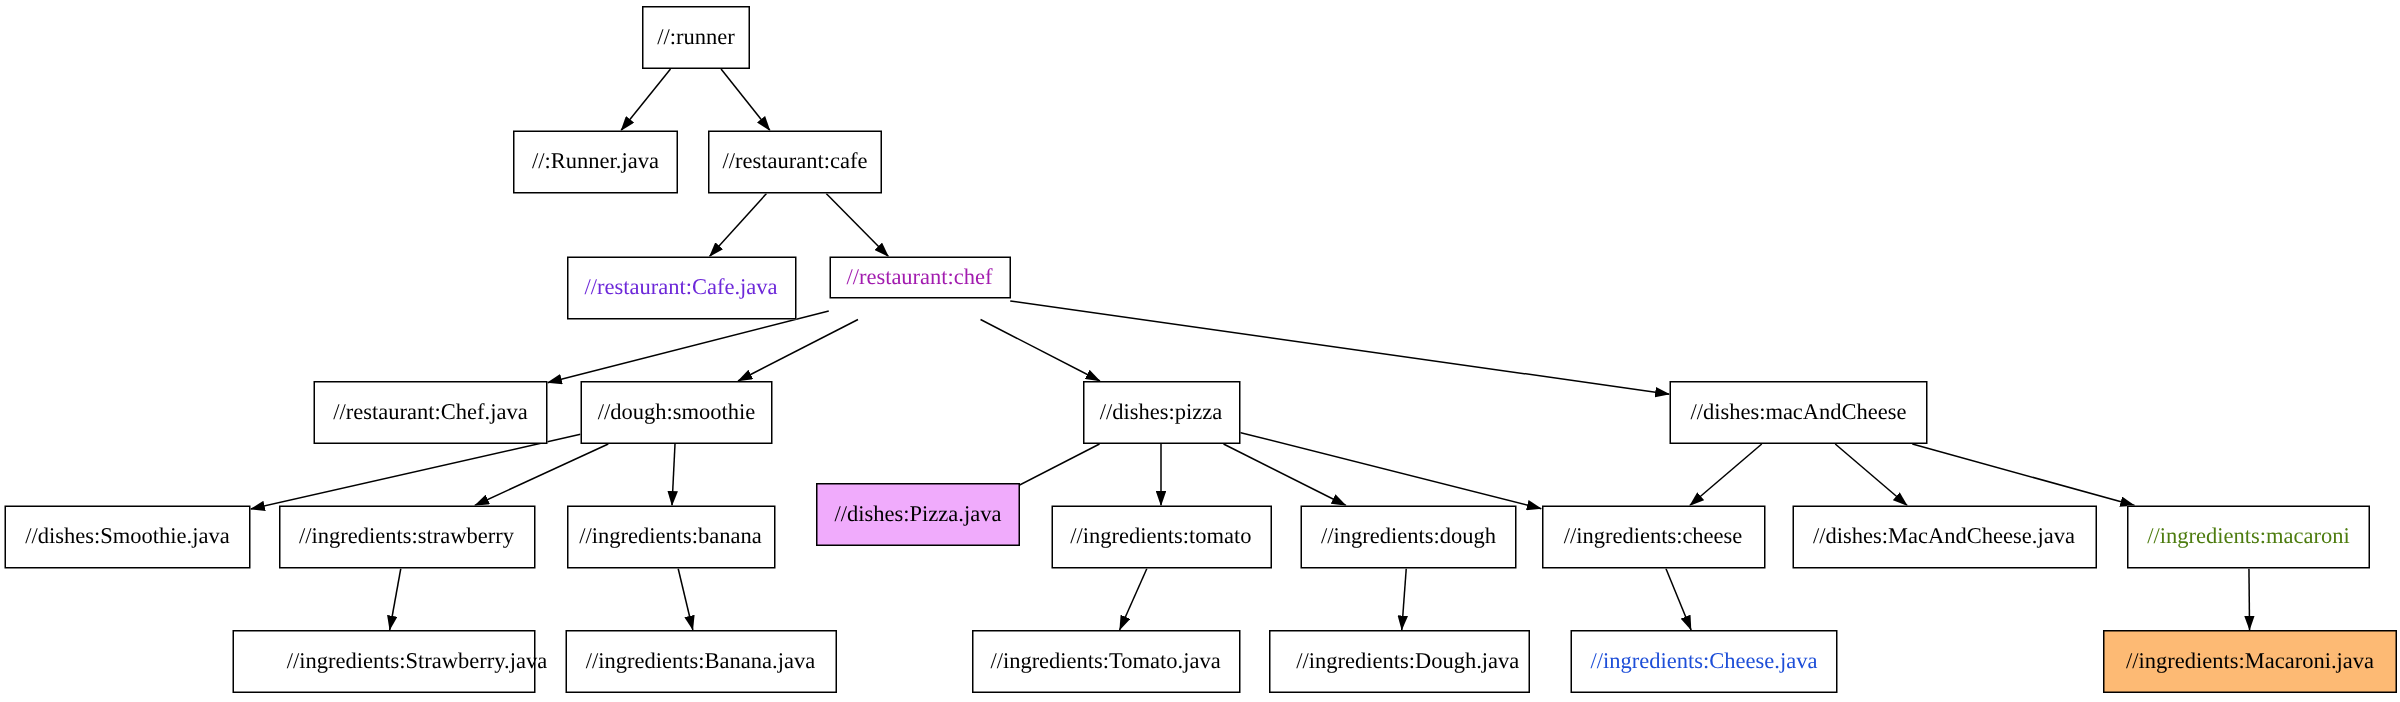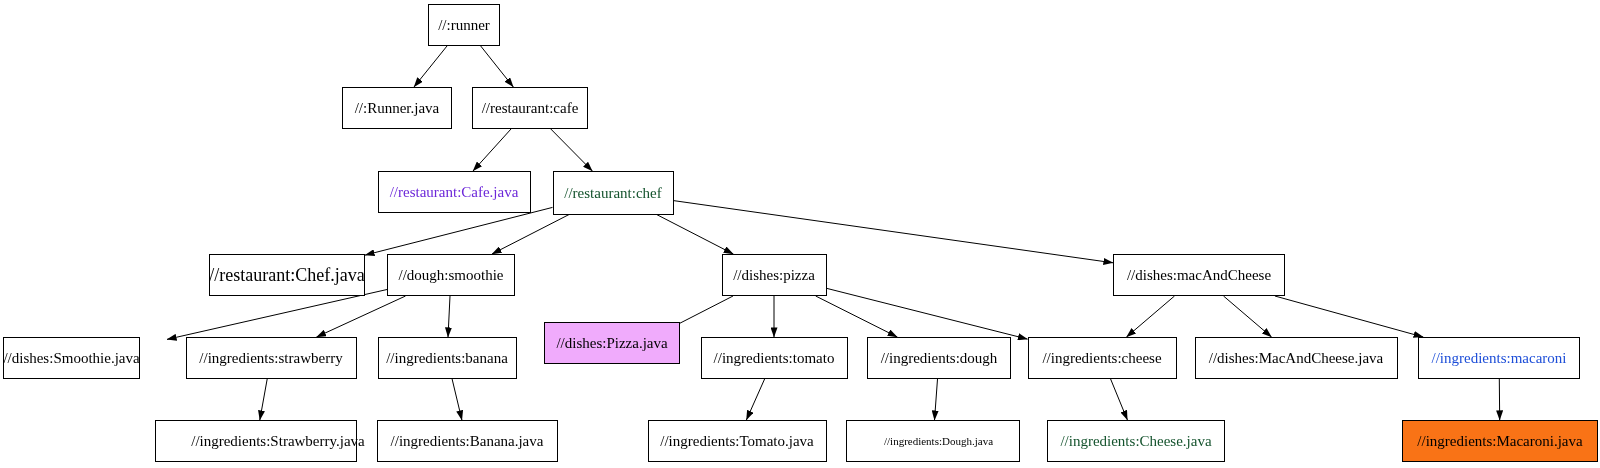--- a/index.html
+++ b/index.html
@@ -51,34 +51,34 @@
         <line x1="937.5" y1="379.0" x2="934.5" y2="420.0" stroke="#000000" stroke-width="1" marker-end="url(#arrowhead)"></line>
         <line x1="1110.6" y1="379.0" x2="1127.4" y2="420.0" stroke="#000000" stroke-width="1" marker-end="url(#arrowhead)"></line>
         <line x1="1499.3" y1="379.0" x2="1499.7" y2="420.0" stroke="#000000" stroke-width="1" marker-end="url(#arrowhead)"></line>
       </g>
   </svg>
   <div id="nodes-layer">
       <div class="gnode" style="left: 428px; top: 4px; width: 72px; height: 42px; font-size: 15px; background: rgb(255, 255, 255); border-color: rgb(0, 0, 0); color: rgb(0, 0, 0);">//:runner</div>
       <div class="gnode" style="left: 342px; top: 87px; width: 110px; height: 42px; font-size: 15px; background: rgb(255, 255, 255); border-color: rgb(0, 0, 0); color: rgb(0, 0, 0);">//:Runner.java</div>
       <div class="gnode" style="left: 472px; top: 87px; width: 116px; height: 42px; font-size: 15px; background: rgb(255, 255, 255); border-color: rgb(0, 0, 0); color: rgb(0, 0, 0);">//restaurant:cafe</div>
       <div class="gnode" style="left: 377.5px; top: 171px; width: 153px; height: 42px; font-size: 15px; background: rgb(255, 255, 255); border-color: rgb(0, 0, 0); color: #6d28d9;">//restaurant:Cafe.java</div>
-      <div class="gnode" style="left: 552.5px; top: 171px; width: 121px; height: 44px; font-size: 15px; background: rgb(255, 255, 255); border-color: rgb(0, 0, 0); color: #14532d;">//restaurant:chef</div>
-      <div class="gnode" style="left: 209px; top: 254px; width: 156px; height: 42px; font-size: 18px; background: rgb(255, 255, 255); border-color: rgb(0, 0, 0); color: rgb(0, 0, 0);">//restaurant:Chef.java</div>
+      <div class="gnode" style="left: 552.5px; top: 171px; width: 121px; height: 28px; font-size: 15px; background: rgb(255, 255, 255); border-color: rgb(0, 0, 0); color: #a21caf;">//restaurant:chef</div>
+      <div class="gnode" style="left: 209px; top: 254px; width: 156px; height: 42px; font-size: 15px; background: rgb(255, 255, 255); border-color: rgb(0, 0, 0); color: rgb(0, 0, 0);">//restaurant:Chef.java</div>
       <div class="gnode" style="left: 387px; top: 254px; width: 128px; height: 42px; font-size: 15px; background: rgb(255, 255, 255); border-color: rgb(0, 0, 0); color: rgb(0, 0, 0);">//dough:smoothie</div>
       <div class="gnode" style="left: 721.5px; top: 254px; width: 105px; height: 42px; font-size: 15px; background: rgb(255, 255, 255); border-color: rgb(0, 0, 0); color: rgb(0, 0, 0);">//dishes:pizza</div>
       <div class="gnode" style="left: 1113px; top: 254px; width: 172px; height: 42px; font-size: 15px; background: rgb(255, 255, 255); border-color: rgb(0, 0, 0); color: rgb(0, 0, 0);">//dishes:macAndCheese</div>
-      <div class="gnode" style="left: 3px; top: 337px; width: 137px; height: 42px; font-size: 15px; background: rgb(255, 255, 255); border-color: rgb(0, 0, 0); color: rgb(0, 0, 0);">//dishes:Smoothie.java</div>
+      <div class="gnode" style="left: 3px; top: 337px; width: 164px; height: 42px; font-size: 15px; background: rgb(255, 255, 255); border-color: rgb(0, 0, 0); color: rgb(0, 0, 0);">//dishes:Smoothie.java</div>
       <div class="gnode" style="left: 185.5px; top: 337px; width: 171px; height: 42px; font-size: 15px; background: rgb(255, 255, 255); border-color: rgb(0, 0, 0); color: rgb(0, 0, 0);">//ingredients:strawberry</div>
       <div class="gnode" style="left: 377.5px; top: 337px; width: 139px; height: 42px; font-size: 15px; background: rgb(255, 255, 255); border-color: rgb(0, 0, 0); color: rgb(0, 0, 0);">//ingredients:banana</div>
       <div class="gnode" style="left: 544px; top: 322px; width: 136px; height: 42px; font-size: 15px; background: #f0abfc; border-color: rgb(0, 0, 0); color: rgb(0, 0, 0);">//dishes:Pizza.java</div>
       <div class="gnode" style="left: 700.5px; top: 337px; width: 147px; height: 42px; font-size: 15px; background: rgb(255, 255, 255); border-color: rgb(0, 0, 0); color: rgb(0, 0, 0);">//ingredients:tomato</div>
       <div class="gnode" style="left: 867px; top: 337px; width: 144px; height: 42px; font-size: 15px; background: rgb(255, 255, 255); border-color: rgb(0, 0, 0); color: rgb(0, 0, 0);">//ingredients:dough</div>
       <div class="gnode" style="left: 1027.5px; top: 337px; width: 149px; height: 42px; font-size: 15px; background: rgb(255, 255, 255); border-color: rgb(0, 0, 0); color: rgb(0, 0, 0);">//ingredients:cheese</div>
       <div class="gnode" style="left: 1194.5px; top: 337px; width: 203px; height: 42px; font-size: 15px; background: rgb(255, 255, 255); border-color: rgb(0, 0, 0); color: rgb(0, 0, 0);">//dishes:MacAndCheese.java</div>
-      <div class="gnode" style="left: 1418px; top: 337px; width: 162px; height: 42px; font-size: 15px; background: rgb(255, 255, 255); border-color: rgb(0, 0, 0); color: #1d4ed8;">//ingredients:macaroni</div>
+      <div class="gnode" style="left: 1418px; top: 337px; width: 162px; height: 42px; font-size: 15px; background: rgb(255, 255, 255); border-color: rgb(0, 0, 0); color: #4d7c0f;">//ingredients:macaroni</div>
       <div class="gnode" style="left: 155px; top: 420px; width: 202px; height: 42px; font-size: 15px; background: rgb(255, 255, 255); border-color: rgb(0, 0, 0); color: rgb(0, 0, 0); padding-left: 44px;">//ingredients:Strawberry.java</div>
       <div class="gnode" style="left: 376.5px; top: 420px; width: 181px; height: 42px; font-size: 15px; background: rgb(255, 255, 255); border-color: rgb(0, 0, 0); color: rgb(0, 0, 0);">//ingredients:Banana.java</div>
       <div class="gnode" style="left: 647.5px; top: 420px; width: 179px; height: 42px; font-size: 15px; background: rgb(255, 255, 255); border-color: rgb(0, 0, 0); color: rgb(0, 0, 0);">//ingredients:Tomato.java</div>
-      <div class="gnode" style="left: 846px; top: 420px; width: 174px; height: 42px; font-size: 11px; background: rgb(255, 255, 255); border-color: rgb(0, 0, 0); color: rgb(0, 0, 0); padding-left: 11px;">//ingredients:Dough.java</div>
-      <div class="gnode" style="left: 1047px; top: 420px; width: 178px; height: 42px; font-size: 15px; background: rgb(255, 255, 255); border-color: rgb(0, 0, 0); color: #14532d;">//ingredients:Cheese.java</div>
-      <div class="gnode" style="left: 1402px; top: 420px; width: 196px; height: 42px; font-size: 15px; background: #f97316; border-color: rgb(0, 0, 0); color: rgb(0, 0, 0);">//ingredients:Macaroni.java</div>
+      <div class="gnode" style="left: 846px; top: 420px; width: 174px; height: 42px; font-size: 15px; background: rgb(255, 255, 255); border-color: rgb(0, 0, 0); color: rgb(0, 0, 0); padding-left: 11px;">//ingredients:Dough.java</div>
+      <div class="gnode" style="left: 1047px; top: 420px; width: 178px; height: 42px; font-size: 15px; background: rgb(255, 255, 255); border-color: rgb(0, 0, 0); color: #1d4ed8;">//ingredients:Cheese.java</div>
+      <div class="gnode" style="left: 1402px; top: 420px; width: 196px; height: 42px; font-size: 15px; background: #fdba74; border-color: rgb(0, 0, 0); color: rgb(0, 0, 0);">//ingredients:Macaroni.java</div>
     </div>
 </div>
 
 </body></html>

